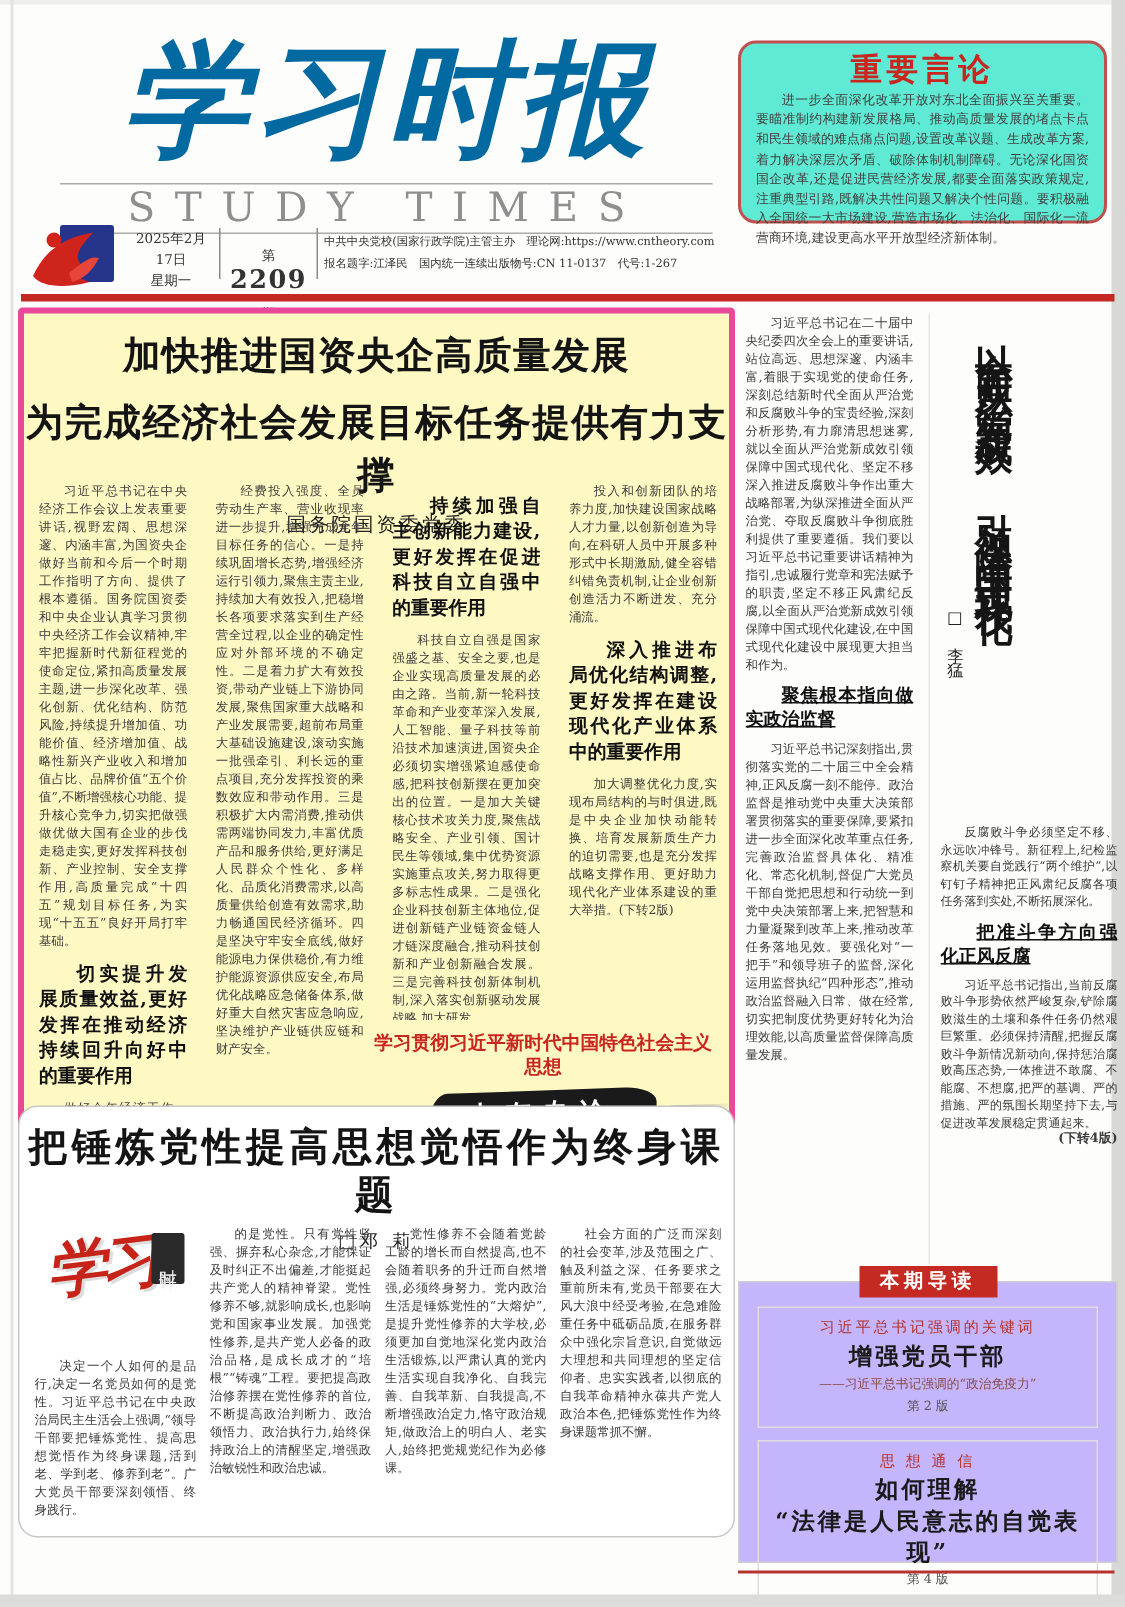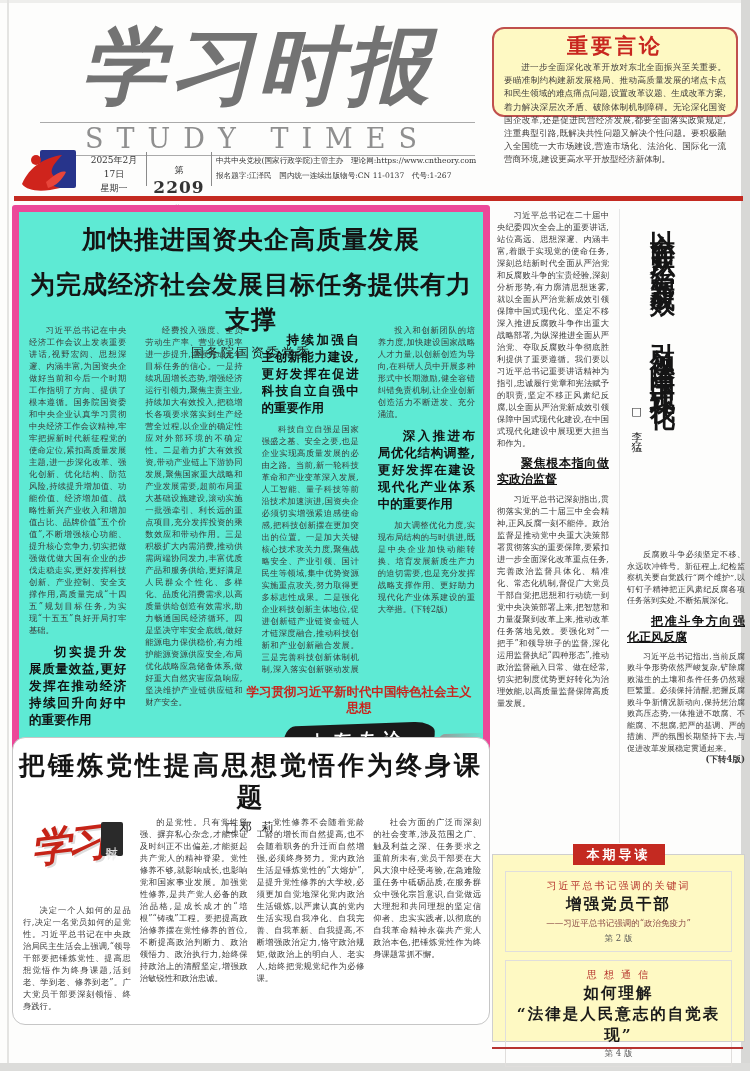--- a/index.html
+++ b/index.html
@@ -5,41 +5,41 @@
   html,body{margin:0;padding:0;background:#c9c9c7;}
   #page{position:relative;width:750px;height:1071px;background:#fdfdfc;margin:0 auto;overflow:hidden;
         font-family:"DejaVu Serif","Liberation Serif",serif;color:#222;}
   .edge-right{position:absolute;left:741px;top:0;width:9px;height:1071px;background:#d8d8d6;}
   .edge-bottom{position:absolute;left:0;top:1063px;width:750px;height:8px;background:#dcdcda;}
   .edge-left{position:absolute;left:7px;top:0;width:2px;height:1071px;background:#e4e4e2;}
   .edge-top{position:absolute;left:0;top:0;width:750px;height:3px;background:#eeeeec;}
 
   
   .mast-title{position:absolute;left:35px;top:14px;width:445px;text-align:center;
-    font-size:84px;font-weight:bold;font-style:italic;color:#737373;letter-spacing:4px;line-height:104px;}
+    font-size:84px;font-weight:bold;font-style:italic;color:#0369a1;letter-spacing:4px;line-height:104px;}
   .mast-en{position:absolute;left:40px;top:122px;width:435px;text-align:center;color:#8f8f8f;
     font-size:27px;letter-spacing:13px;line-height:30px;border-top:1px solid #aaa;border-bottom:1px solid #aaa;padding:1px 0;}
   .mast-logo{position:absolute;left:16px;top:148px;width:62px;height:44px;}
   .mast-date{position:absolute;left:85px;top:153px;width:58px;text-align:center;font-size:9px;line-height:14px;color:#333;}
   .mast-issue{position:absolute;left:150px;top:158px;width:58px;text-align:center;color:#333;}
   .mast-issue .no{font-size:17px;font-weight:bold;letter-spacing:1px;}
   .mast-issue .small{font-size:9px;}
   .vdiv{position:absolute;top:152px;width:1px;height:34px;background:#8b8b8b;}
   .mast-pub{position:absolute;left:216px;top:153px;width:268px;font-size:7.6px;line-height:15px;color:#333;white-space:nowrap;overflow:hidden;}
   .red-rule{position:absolute;left:14px;top:196px;width:729px;height:5px;background:#c42a21;}
 
   
-  .quote-box{position:absolute;left:492px;top:27px;width:246px;height:90px;border:2px solid #c0504d;
-    border-radius:12px;background:#fef9c3;padding:4px 10px;box-sizing:border-box;}
+  .quote-box{position:absolute;left:492px;top:27px;width:246px;height:122px;border:2px solid #c0504d;
+    border-radius:12px;background:#5eead4;padding:4px 10px;box-sizing:border-box;}
   .quote-title{text-align:center;color:#c8261f;font-weight:bold;font-size:21px;line-height:26px;letter-spacing:3px;}
   .quote-body{font-size:8.6px;line-height:13.2px;text-align:justify;text-indent:2em;color:#44403e;margin-top:2px;}
 
   
-  .lead-box{position:absolute;left:12px;top:205px;width:478px;height:565px;border:7px solid #ec4899;
-    border-radius:3px;background:#5eead4;box-sizing:border-box;}
+  .lead-box{position:absolute;left:12px;top:205px;width:478px;height:565px;border:4px solid #ec4899;
+    border-radius:3px;background:#fef9c3;box-sizing:border-box;}
   .lead-h{margin-top:10px;text-align:center;font-size:25px;font-weight:bold;line-height:35px;letter-spacing:1px;color:#141414;}
   .lead-by{margin-top:7px;text-align:center;font-size:13px;color:#222;letter-spacing:2px;}
   .lead-cols{position:absolute;left:10px;top:112px;right:8px;bottom:6px;display:flex;gap:19px;}
   .lcol{flex:1;height:100%;overflow:hidden;font-size:8.3px;line-height:12px;text-align:justify;color:#3b3b3b;}
   .lcol.short{height:calc(100% - 80px);}
   .lcol p{margin:0;text-indent:2em;}
   .sub{font-size:12.5px;font-weight:bold;line-height:17px;margin:7px 0;text-indent:2em;color:#111;text-align:justify;}
   .banner{position:absolute;right:8px;bottom:5px;width:232px;height:74px;text-align:center;}
   .banner .l1{color:#c8261f;font-weight:bold;font-size:12.5px;line-height:16px;}
   .brush{margin:8px auto 0;width:152px;height:32px;background:#1a1a1a;color:#fff;font-size:17px;font-weight:bold;
@@ -56,21 +56,21 @@
   .ra-right{position:absolute;right:0;top:2px;width:126px;height:634px;border-left:1px solid #e6e6e6;
     padding-left:7px;box-sizing:border-box;}
   .ra-head{height:332px;writing-mode:vertical-rl;font-weight:bold;color:#151515;}
   .ra-head .hl{font-size:25px;letter-spacing:7px;margin-left:9px;}
   .ra-head .hl2{padding-top:38px;}
   .ra-head .au{font-size:11px;font-weight:normal;letter-spacing:4px;margin-left:12px;margin-top:196px;color:#222;}
   .ra-body2{height:292px;overflow:hidden;font-size:8px;line-height:11.5px;text-align:justify;color:#3b3b3b;margin-top:8px;}
   .cont{text-align:right;font-weight:bold;font-size:8.5px;text-indent:0 !important;}
 
   
-  .digest{position:absolute;left:492px;top:854px;width:251px;height:186px;border:1px solid #cfcfcf;background:#fef9c3;}
+  .digest{position:absolute;left:492px;top:854px;width:251px;height:186px;border:1px solid #cfcfcf;background:#c4b5fd;}
   .digest-tab{position:absolute;left:50%;top:-11px;transform:translateX(-50%);background:#c42a21;color:#fff;
     font-size:13px;font-weight:bold;letter-spacing:3px;padding:2px 14px;line-height:17px;}
   .ditem{margin:16px 12px 0;border:1px solid #e0dedc;padding:6px 1px;text-align:center;}
   .ditem .lab{color:#b5332c;font-size:10px;letter-spacing:2px;line-height:15px;}
   .ditem .t{font-size:15.5px;font-weight:bold;line-height:21px;letter-spacing:2px;color:#1a1a1a;}
   .ditem .note{font-size:8.5px;color:#8a4a46;line-height:14px;margin-top:2px;}
   .ditem .pg{font-size:8.5px;color:#555;line-height:13px;margin-top:2px;}
   .digest-rule{position:absolute;left:492px;top:1047px;width:251px;height:2px;background:#b73431;}
 
   

